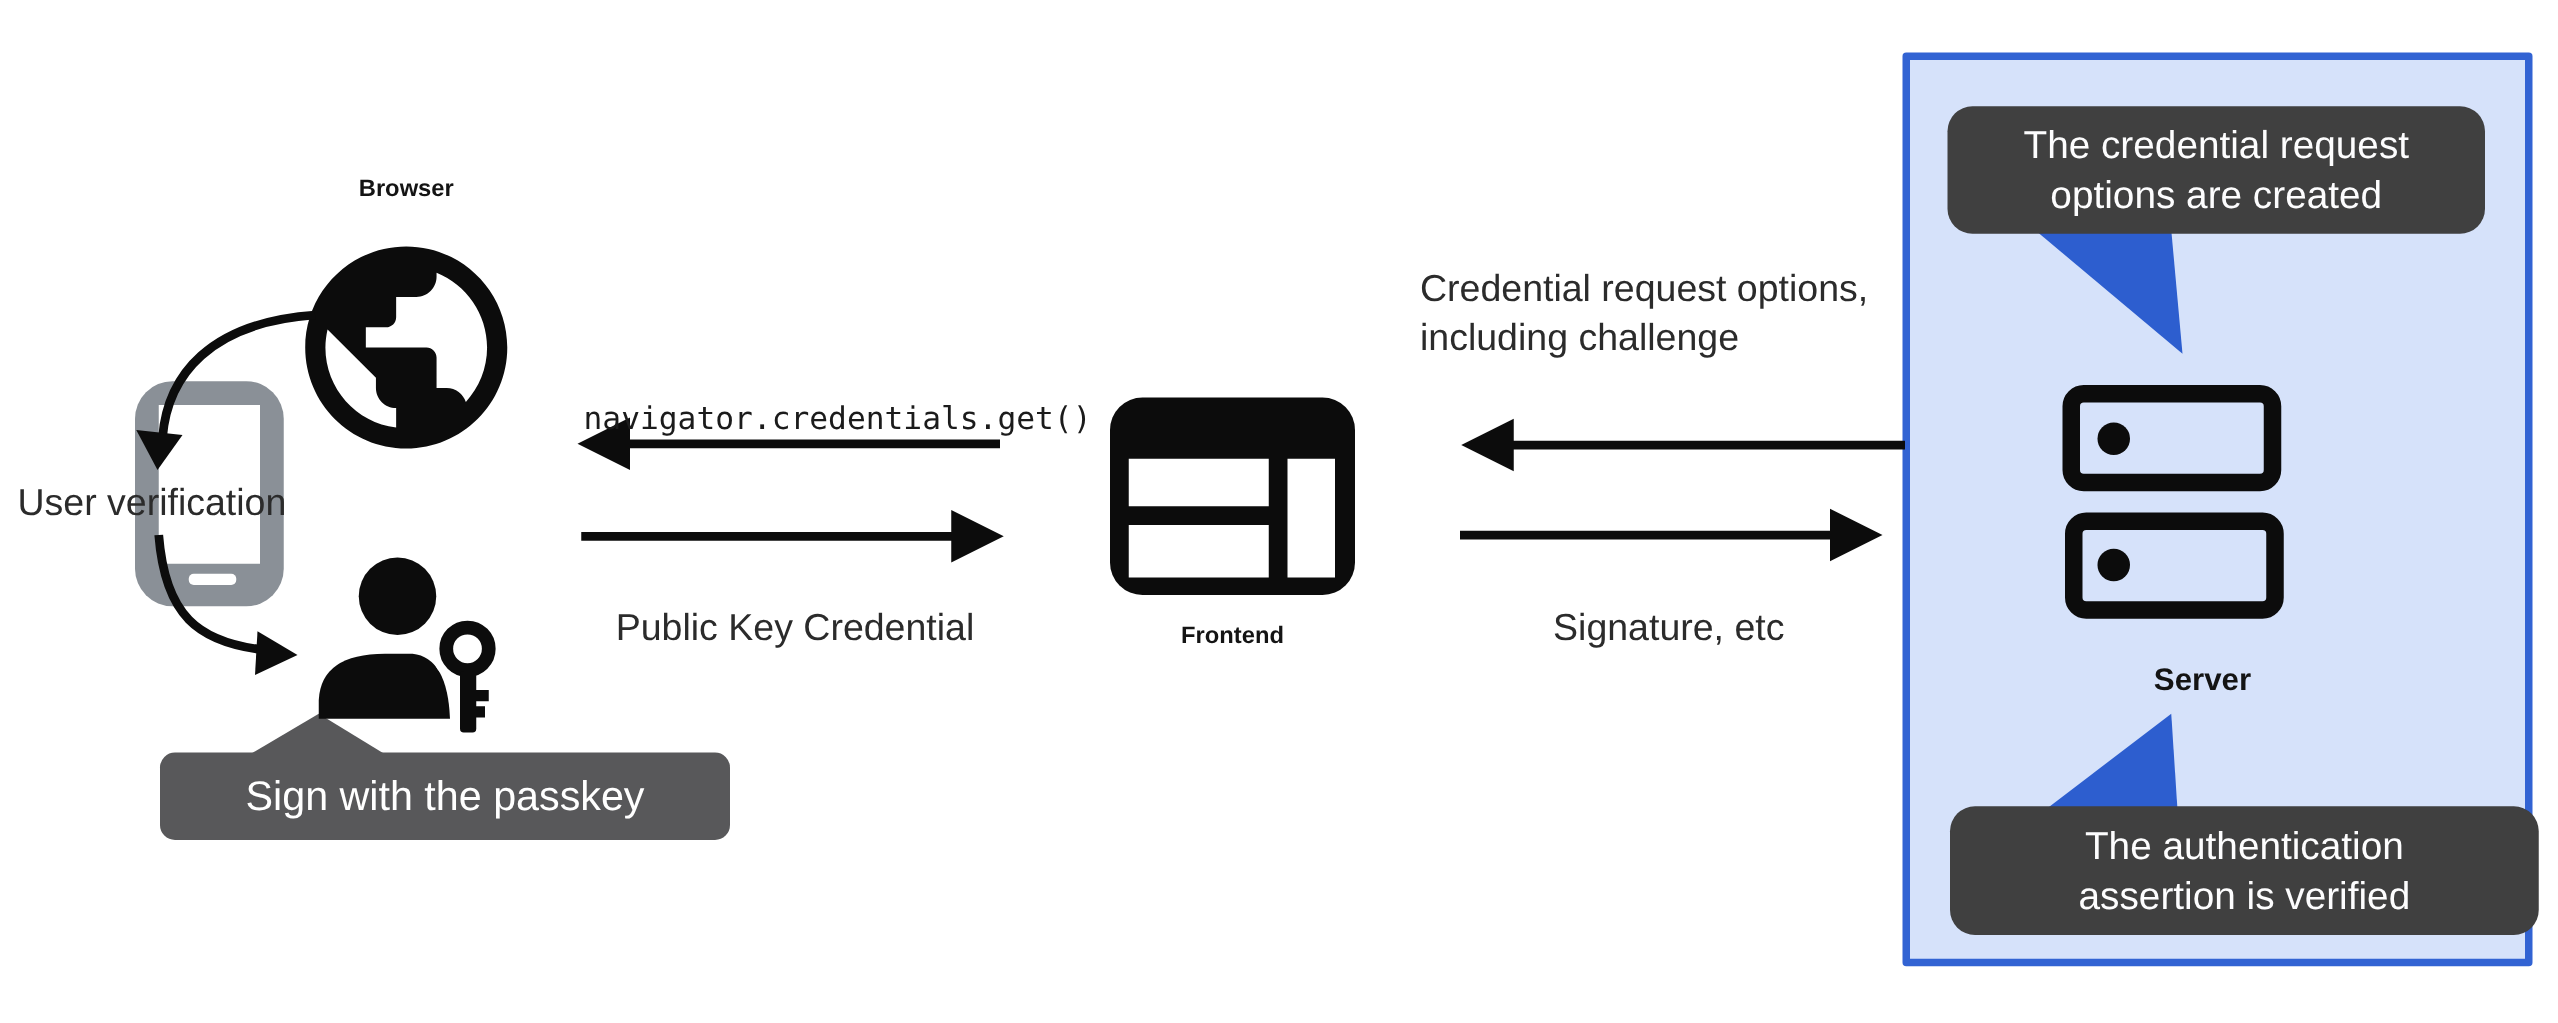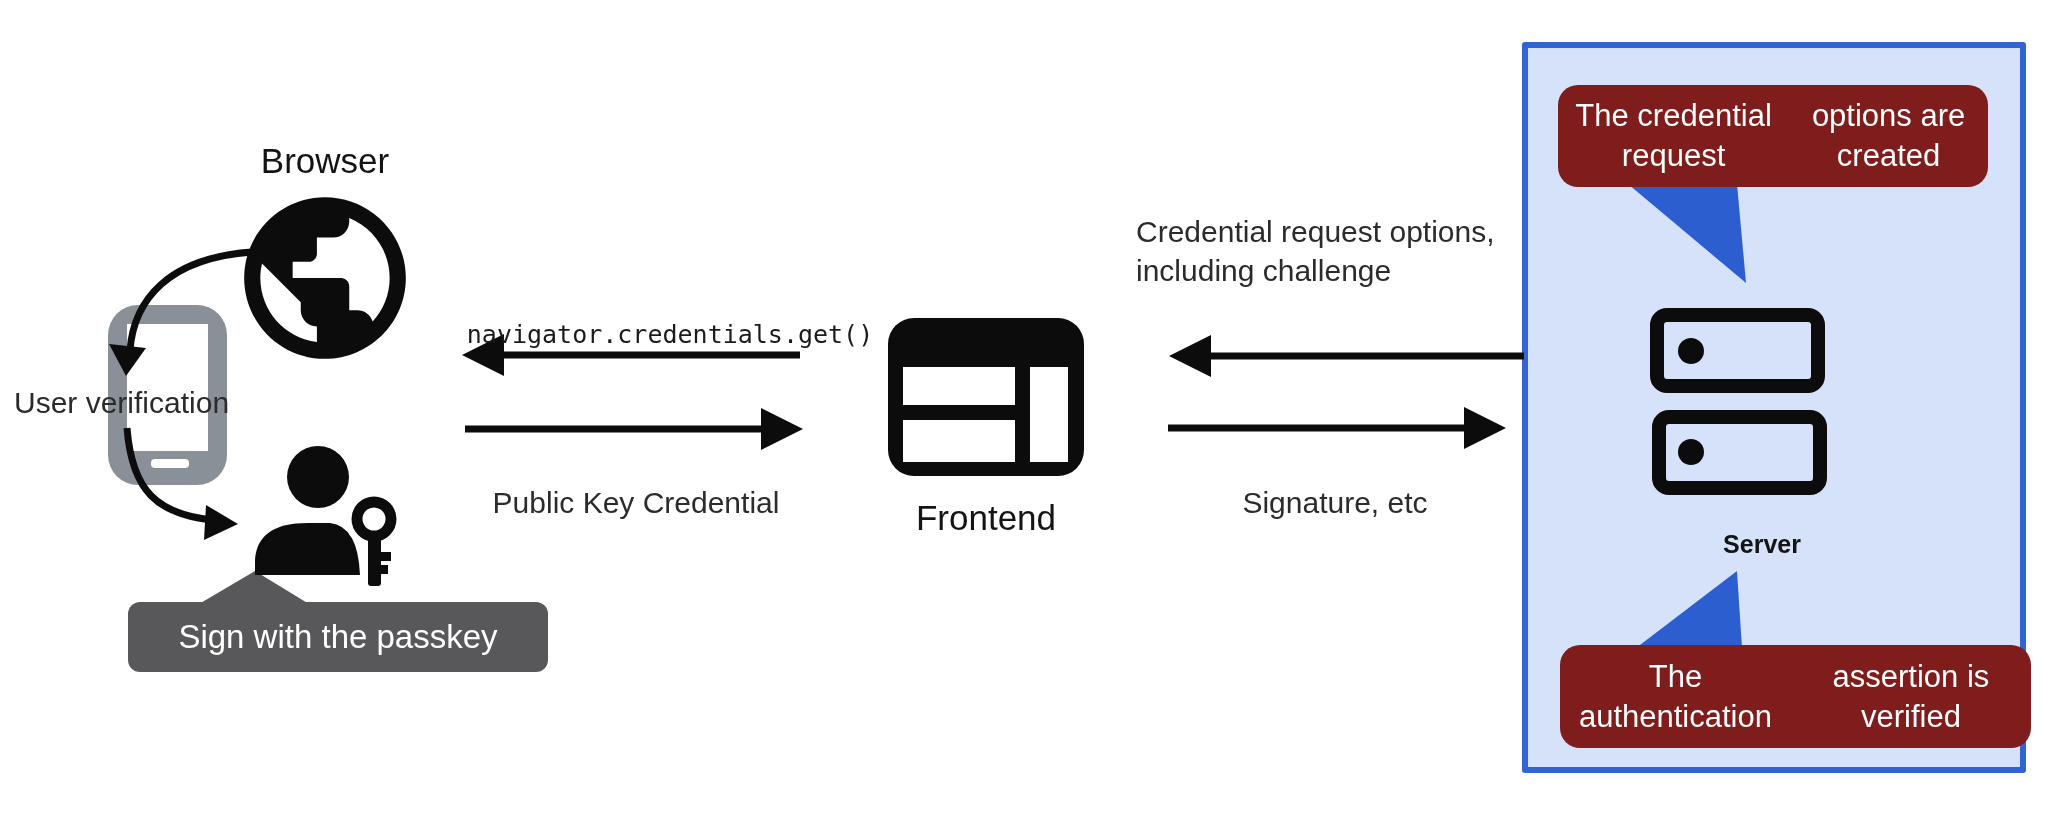--- a/index.html
+++ b/index.html
@@ -3,39 +3,39 @@
 <meta charset="utf-8">
 <style>
   html,body{margin:0;padding:0;background:#ffffff;}
   .stage{
     position:relative;width:2046px;height:818px;background:#ffffff;
     font-family:"Liberation Sans", sans-serif;overflow:hidden;color:#262626;
   }
   .abs{position:absolute;}
   .ctr{transform:translateX(-50%);white-space:nowrap;}
   
-  .node-label{font-size:35px;font-weight:normal;color:#141414;}
+  .node-label{font-size:19px;font-weight:bold;color:#141414;}
   .small-node-label{font-size:25px;font-weight:bold;color:#141414;}
   .msg{font-size:30px;color:#2b2b2b;}
   .code{font-family:"DejaVu Sans Mono", monospace;font-size:25px;color:#1b1b1b;}
   
   .panel{
     left:1522px;top:42px;width:504px;height:731px;box-sizing:border-box;
     background:#d6e2fa;border:6px solid #3263d3;border-radius:3px;
   }
   .bubble{
-    background:#7f1d1d;border-radius:20px;color:#fdfdfe;
-    display:flex;flex-direction:row;justify-content:center;align-items:center;
-    font-size:31px;line-height:40px;text-align:center;
+    background:#404040;border-radius:20px;color:#fdfdfe;
+    display:flex;flex-direction:column;justify-content:center;align-items:center;
+    font-size:31px;line-height:40px;
   }
   .bubble-top{left:1558px;top:85px;width:430px;height:102px;}
   .bubble-bottom{left:1560px;top:645px;width:471px;height:103px;}
   
   .tooltip{
-    left:128px;top:602px;width:420px;height:70px;background:#58585a;border-radius:12px;
+    left:128px;top:602px;width:456px;height:70px;background:#58585a;border-radius:12px;
     color:#ffffff;font-size:33px;display:flex;align-items:center;justify-content:center;
   }
   .svg-layer{left:0;top:0;pointer-events:none;}
 </style>
 </head>
 <body>
 
 <div class="stage">
 
   <div class="abs panel"></div>

